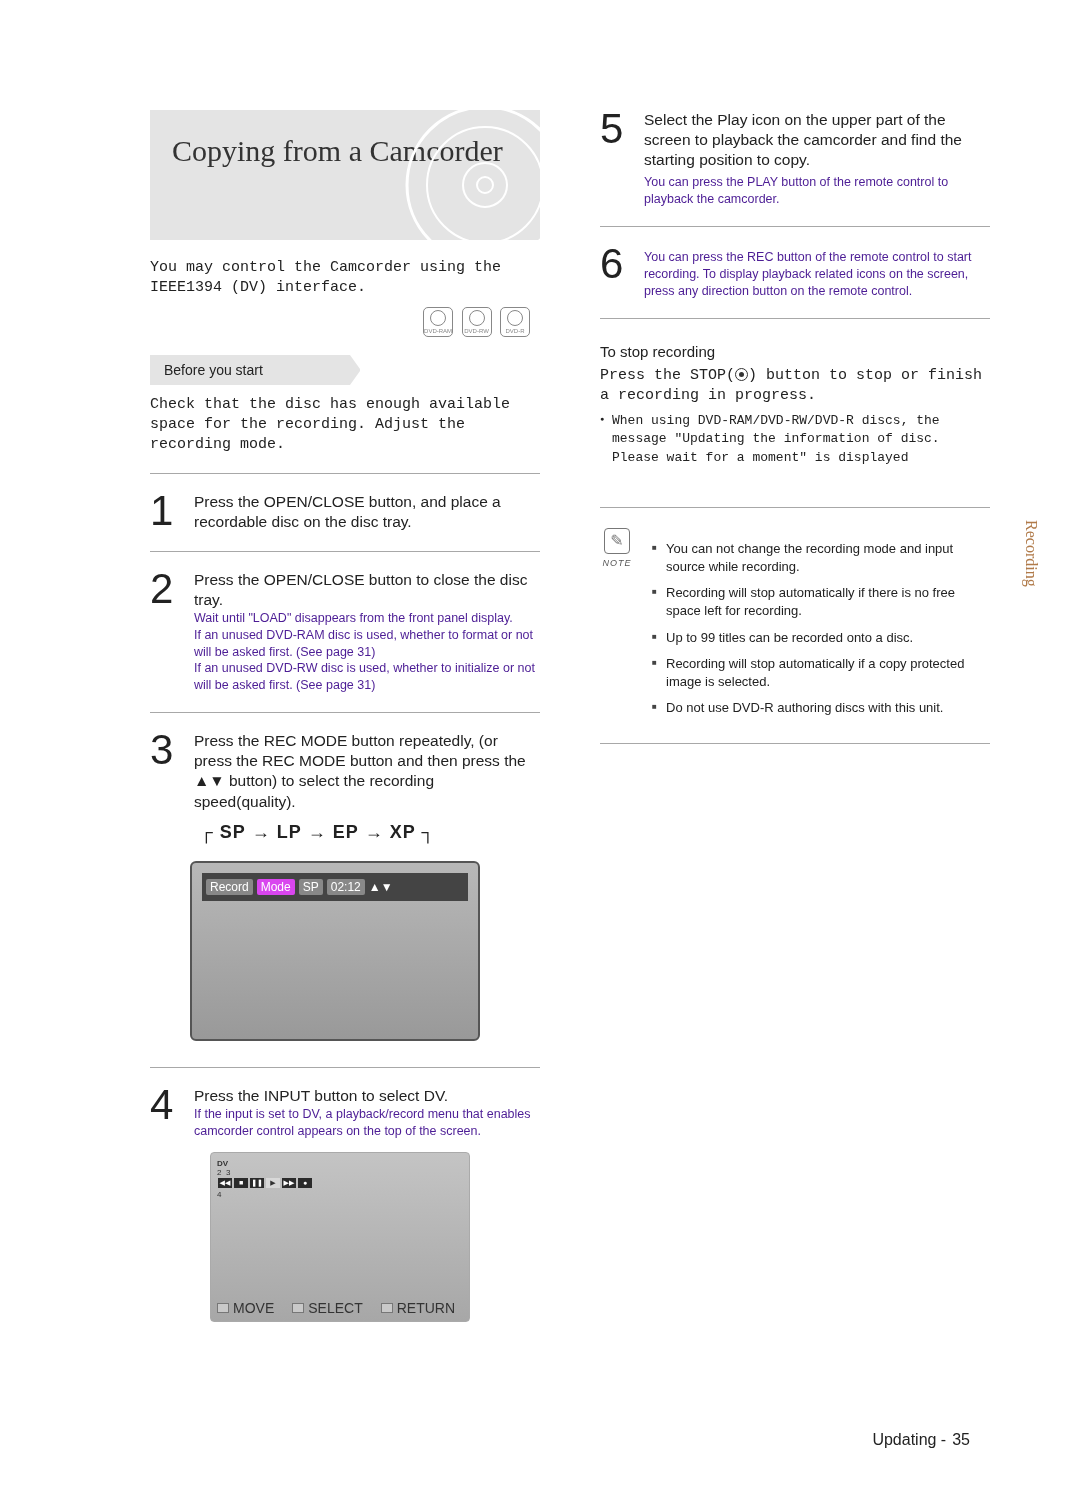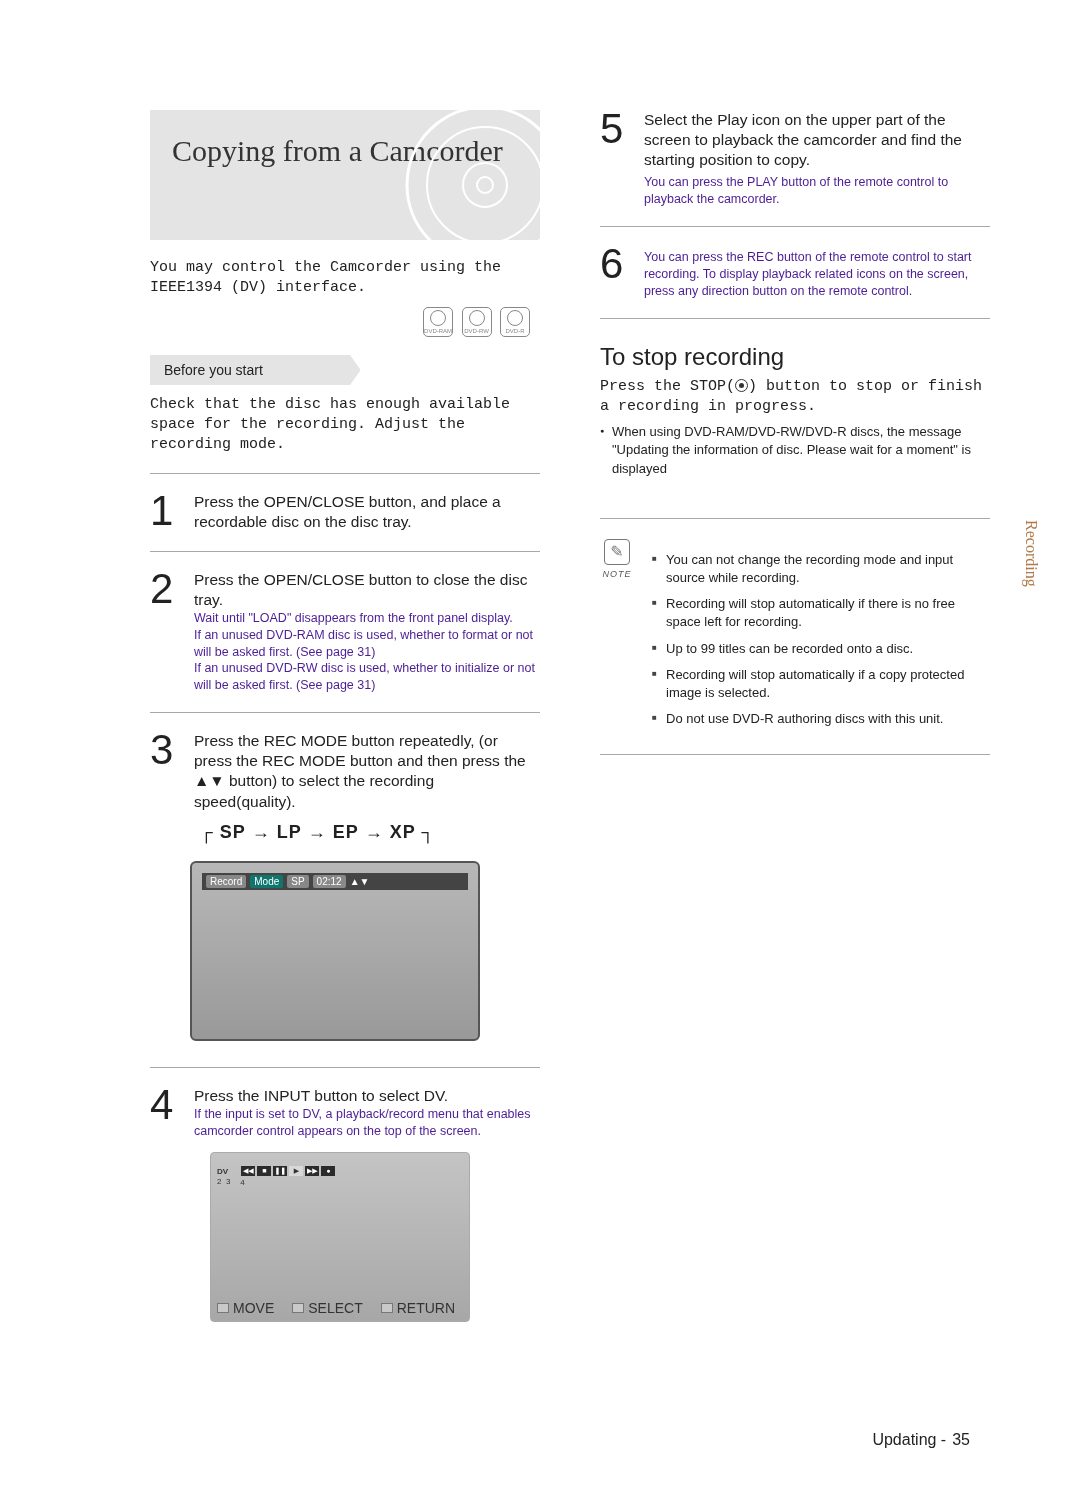--- a/index.html
+++ b/index.html
@@ -56,52 +56,52 @@
   .step .num { font-size:42px; font-weight:400; line-height:0.9; width:34px; flex:none; }
   .step .body { flex:1; }
   .step .lead { font-size:15.5px; line-height:1.3; }
   .mode-seq { font-weight:bold; font-size:18px; letter-spacing:1px; margin:10px 0 0 50px; }
   .mode-seq .arr { font-weight:normal; margin:0 6px; }
   .screen1 {
     width:290px; height:180px; background:linear-gradient(#b8b8b8,#999);
     border:2px solid #555; border-radius:6px; margin:18px 0 0 40px; position:relative;
   }
   .screen1 .bar{
-    position:absolute; top:10px; left:10px; right:10px; height:17px; background:#444;
-    display:flex; align-items:center; font-size:10px; color:#fff; gap:4px; padding:0 4px;
+    position:absolute; top:10px; left:10px; right:10px; height:28px; background:#444;
+    display:flex; align-items:center; font-size:12px; color:#fff; gap:4px; padding:0 4px;
   }
   .screen1 .bar .seg{ background:#888; padding:1px 4px; border-radius:2px; }
-  .screen1 .bar .seg.dk{ background:#0f766e; }
+  .screen1 .bar .seg.dk{ background:#d946ef; }
   .screen2 {
     width:260px; height:170px;
     margin:12px 0 0 60px; position:relative; border:1px solid #aaa; border-radius:4px;
     background:linear-gradient(#c4c4c4,#a7a7a7);
   }
   .screen2 .top{
     position:absolute; top:6px; left:6px; right:6px; height:28px;
-    display:flex; align-items:flex-end; font-size:8px; color:#333;
+    display:flex; align-items:flex-start; font-size:8px; color:#333;flex-direction:column;
   }
   .screen2 .top .lbl{ margin-right:10px; line-height:1.2; }
   .screen2 .top .btnrow span{
     display:inline-block; width:14px; height:10px; background:#2b2b2b; margin:0 1px;
     color:#fff; font-size:7px; text-align:center; line-height:10px;
   }
   .screen2 .top .btnrow span.pl{ background:#d8d8d8; color:#333; }
   .screen2 .bot{
     position:absolute; bottom:6px; left:6px; right:6px; height:14px;
     display:flex; align-items:center; font-size:14px; color:#333; gap:18px;
   }
   .screen2 .bot .b{
     border:1px solid #777; background:#c9c9c9; width:12px; height:10px; display:inline-block; margin-right:4px;
   }
-  .h2 { font-size:24px; margin:24px 0 6px; font-weight:400; }
+  .h2 { font-size:15px; margin:24px 0 6px; font-weight:400; }
   .bullets { list-style:none; padding:0; margin:4px 0 0 0; }
   .bullets li { position:relative; padding-left:14px; margin:8px 0; font-size:13px; line-height:1.4; }
   .bullets li::before{ content:"■"; position:absolute; left:0; top:2px; font-size:8px; color:#444; }
-  .dotlist { list-style:none; padding:0; }
+  .dotlist { list-style:none; padding:0;font-family:Liberation Mono, monospace; }
   .dotlist li{ position:relative; padding-left:12px; font-size:13px; line-height:1.4; }
   .dotlist li::before{ content:"●"; position:absolute; left:0; top:3px; font-size:7px; }
   .note-row{ display:flex; gap:18px; margin-top:20px; }
   .note-ico{ width:34px; flex:none; text-align:center; }
   .note-ico .sq{
     width:26px;height:26px;border:1.5px solid #777;border-radius:4px;
     display:flex;align-items:center;justify-content:center;font-size:16px;color:#777;margin:0 auto 4px;
   }
   .note-ico .lab{ font-size:9px; letter-spacing:1px; color:#555;font-style:italic;}
   .side-tab{

